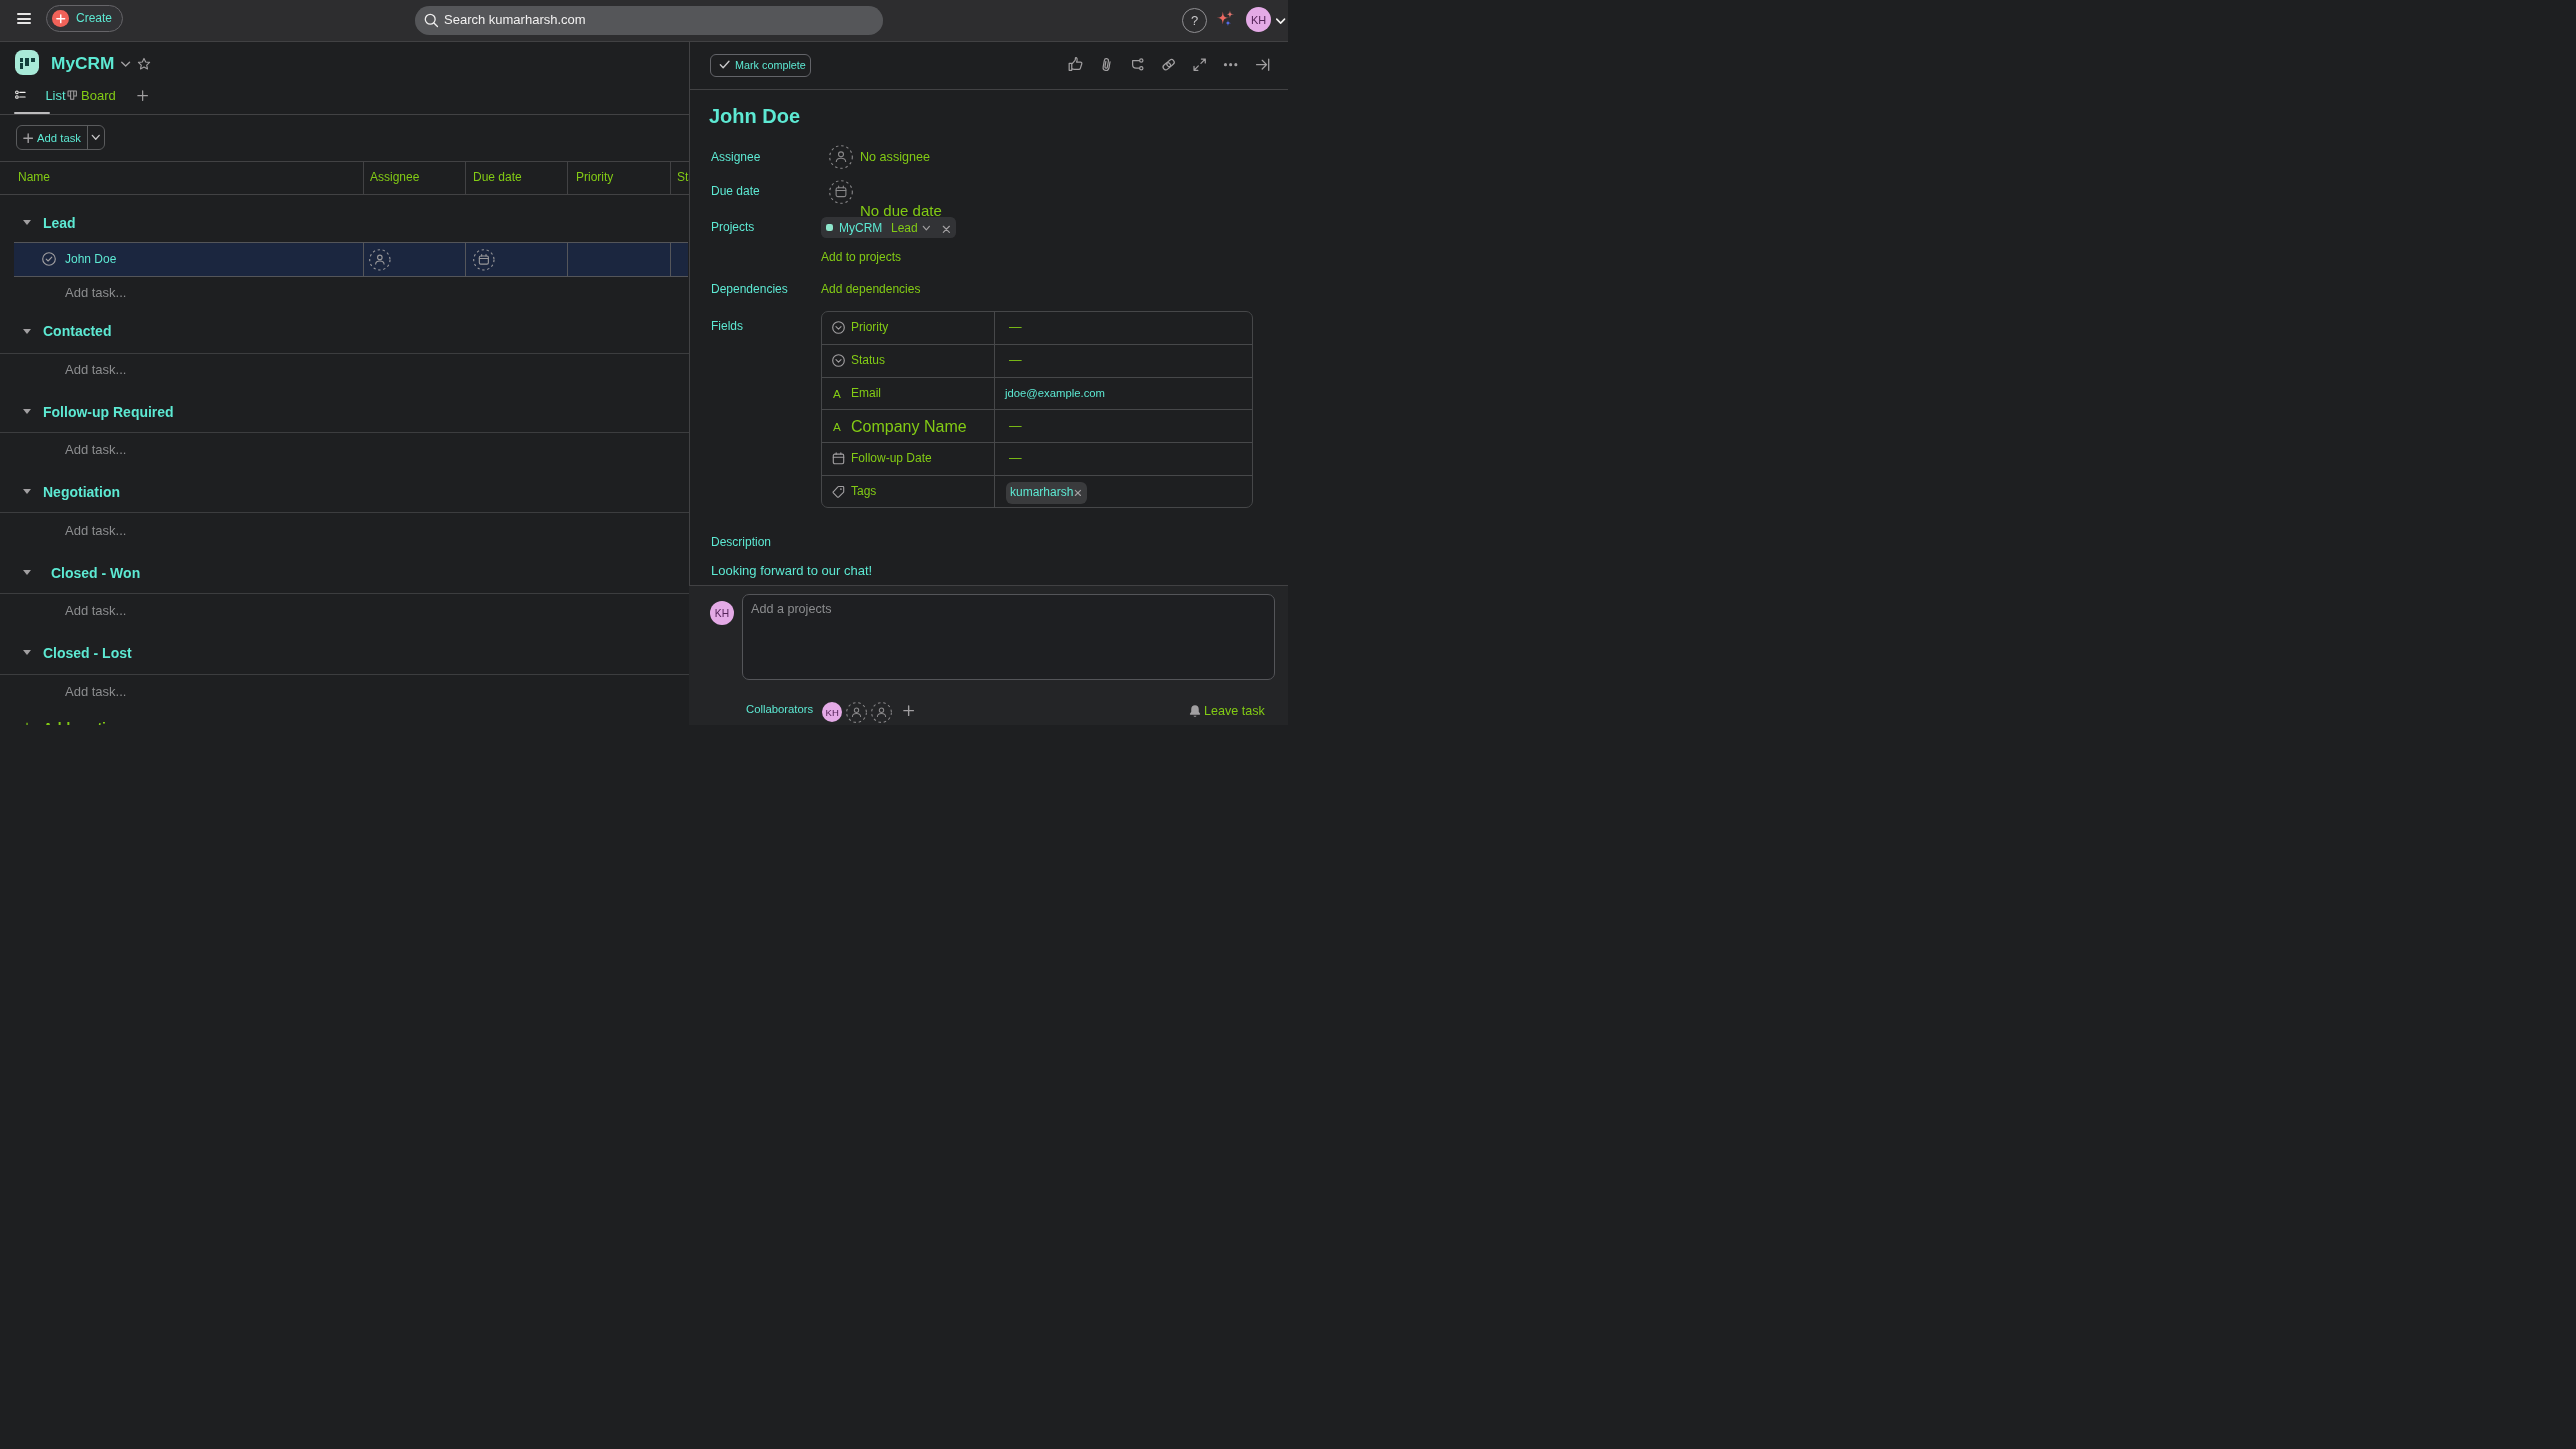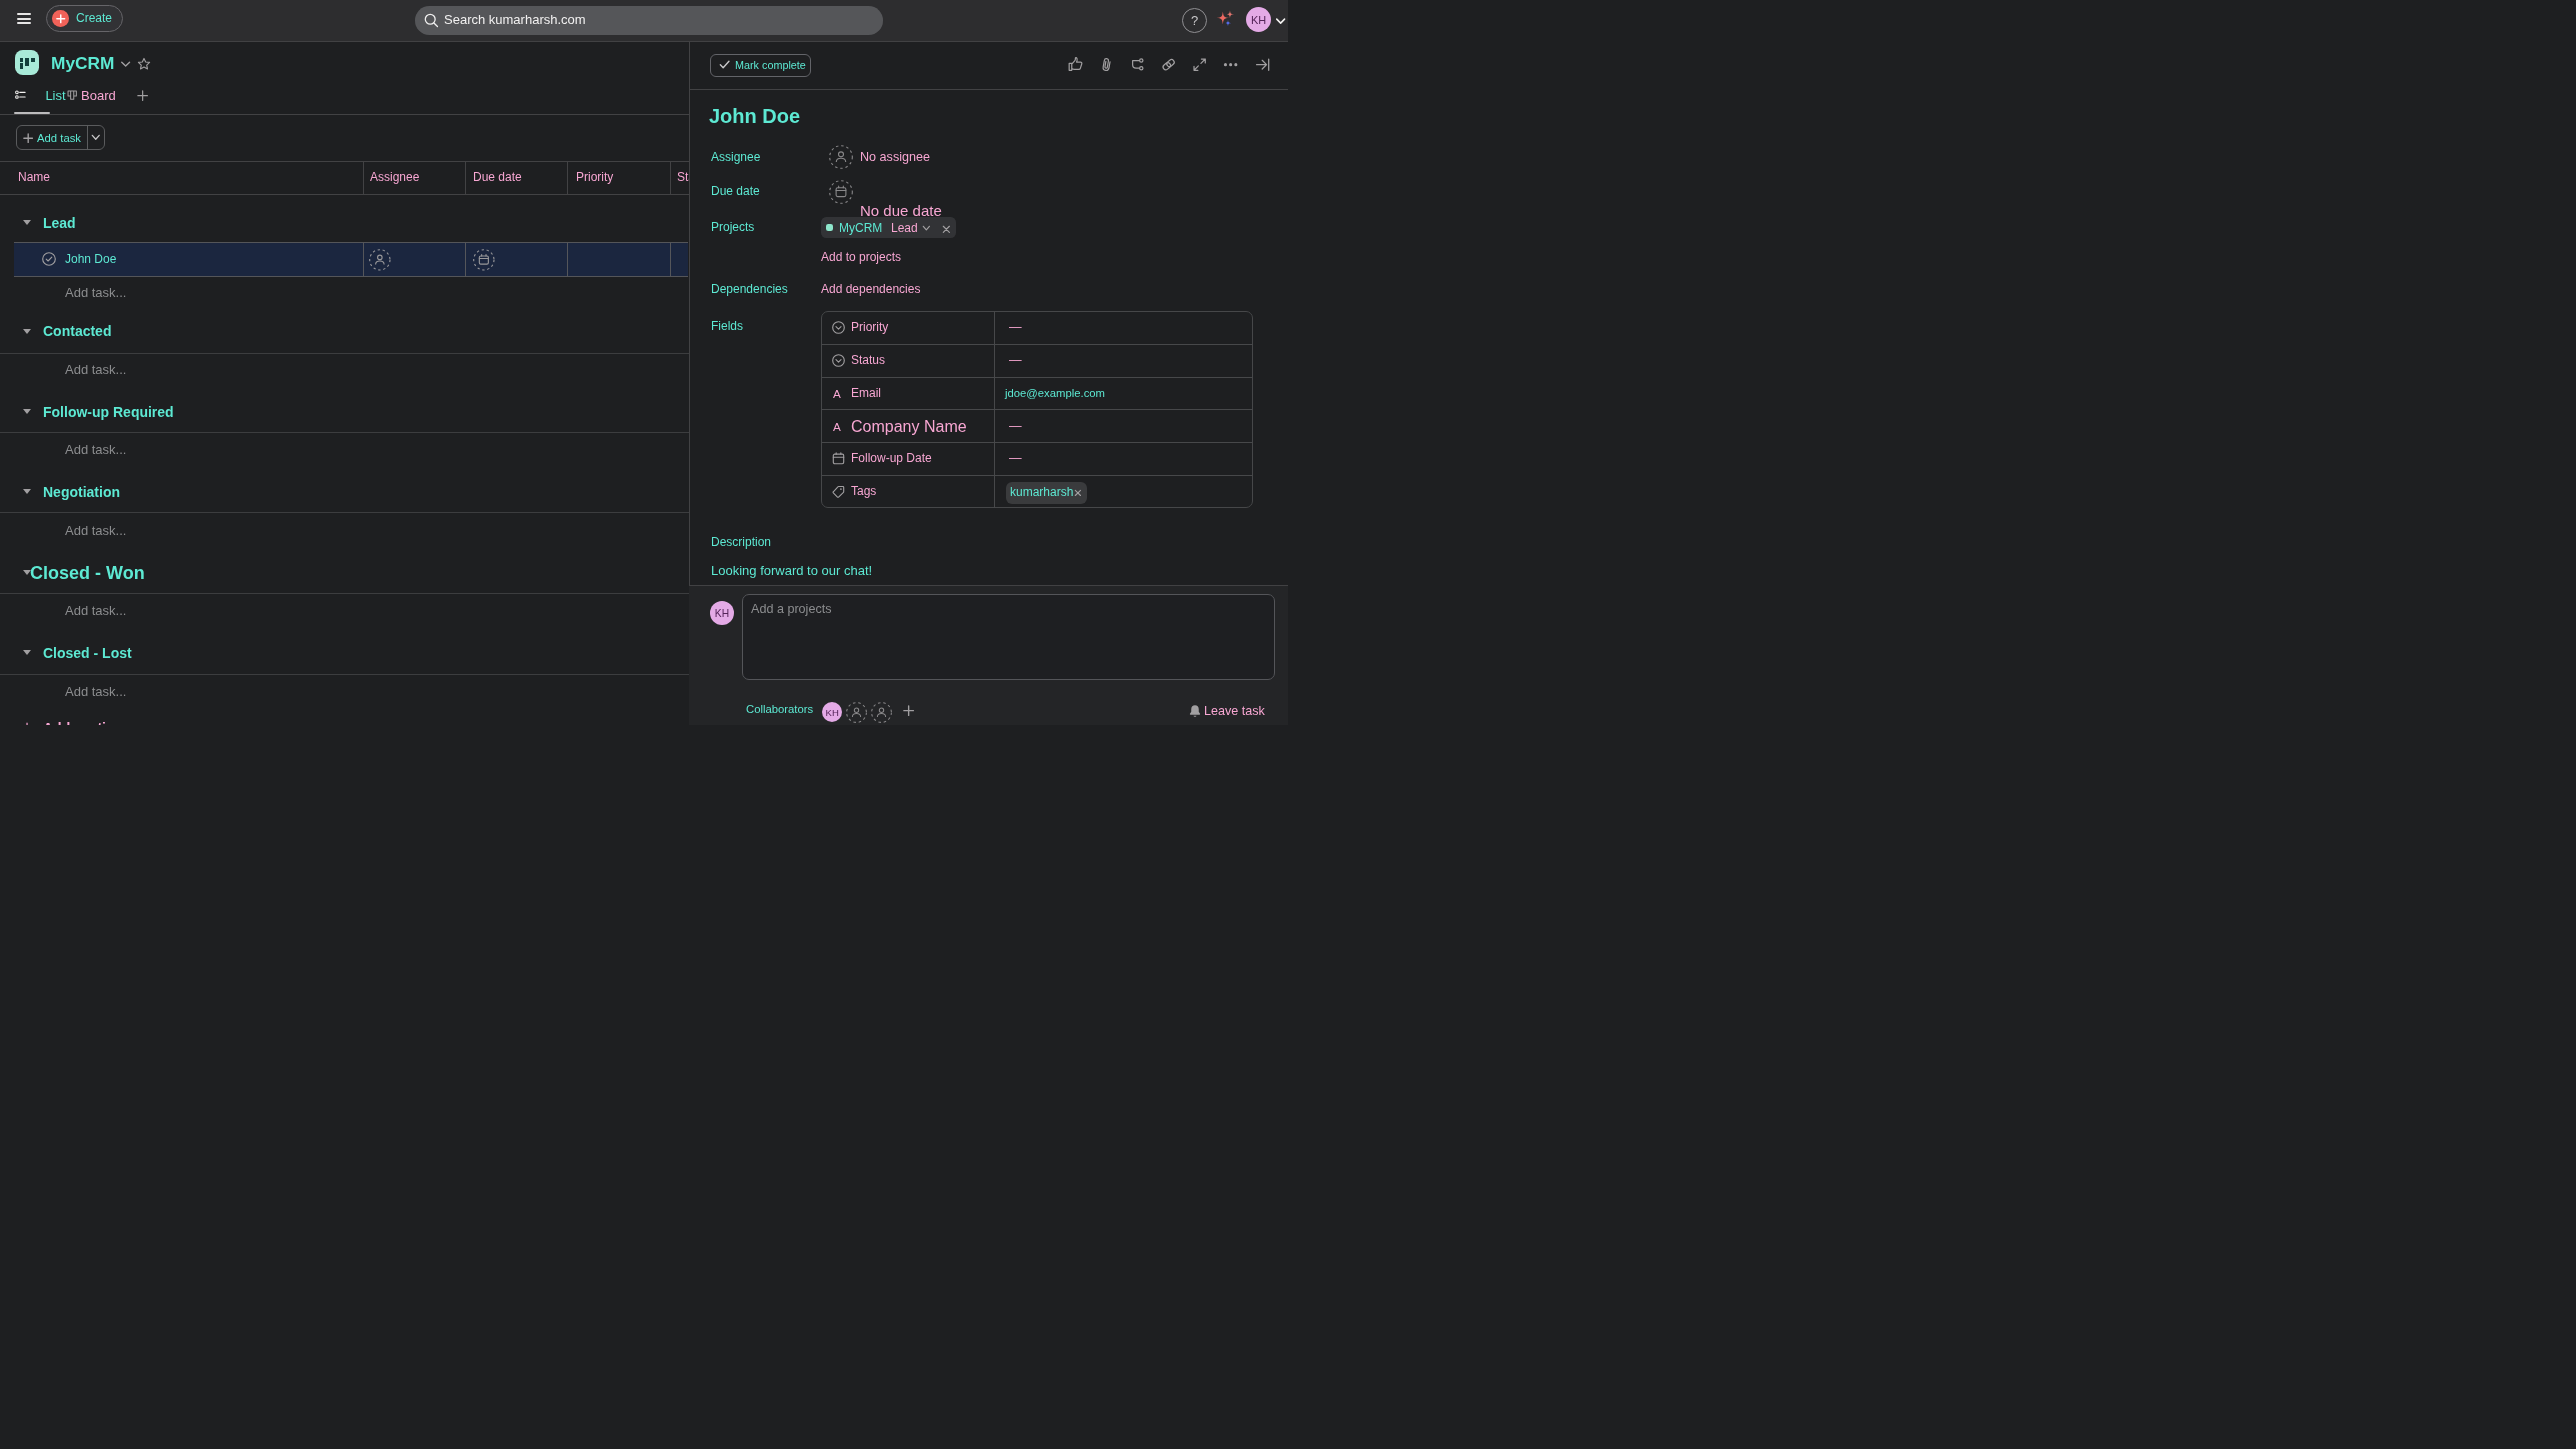--- a/index.html
+++ b/index.html
@@ -1,21 +1,21 @@
 <!DOCTYPE html>
 <html style="font-size:14px"><head>
 <meta charset="utf-8">
 <style>
   * { margin:0; padding:0; box-sizing:border-box; -webkit-font-smoothing:antialiased; }
   html,body { width:1288px; height:725px; background:#1e1f21; overflow:hidden;
     font-family:"Liberation Sans", sans-serif; }
   .abs { position:absolute; transform:translateZ(0); opacity:0.999; }
   #page { position:relative; width:1288px; height:725px; background:#1e1f21; overflow:hidden; }
   .w { color:#5eead4; }
-  .g { color:#f9a8d4; }
+  .g { color:#84cc16; }
   .dim { color:#8d8e90; }
   svg { display:block; }
 </style>
 </head>
 <body>
 <div id="page">
 
   <div class="abs" style="left:0;top:0;width:1288px;height:42px;background:#2e2e30;border-bottom:0.9px solid #424244;"></div>
 
   <div class="abs" style="left:16.5px;top:13.4px;width:14px;height:1.7px;background:#e8e7e7;border-radius:1.7px;"></div>
@@ -139,21 +139,21 @@
   <div class="abs w" style="left:43px;top:405px;font-size:14px;font-weight:700;line-height:14.7px;">Follow-up Required</div>
   <div class="abs" style="left:0;top:432px;width:689px;height:0.9px;background:#3c3d3f;"></div>
   <div class="abs dim" style="left:65px;top:443px;font-size:13px;line-height:14px;">Add task...</div>
 
   <div class="abs" style="left:23.4px;top:489px;width:0;height:0;border-left:4.8px solid transparent;border-right:4.8px solid transparent;border-top:5.6px solid #a2a0a2;"></div>
   <div class="abs w" style="left:43px;top:485px;font-size:14px;font-weight:700;line-height:14.7px;">Negotiation</div>
   <div class="abs" style="left:0;top:512px;width:689px;height:0.9px;background:#3c3d3f;"></div>
   <div class="abs dim" style="left:65px;top:524px;font-size:13px;line-height:14px;">Add task...</div>
 
   <div class="abs" style="left:23.4px;top:570px;width:0;height:0;border-left:4.8px solid transparent;border-right:4.8px solid transparent;border-top:5.6px solid #a2a0a2;"></div>
-  <div class="abs w" style="left:30px;top:566px;font-size:18px;font-weight:700;line-height:14.7px;text-align:center;">Closed - Won</div>
+  <div class="abs w" style="left:51px;top:566px;font-size:14px;font-weight:700;line-height:14.7px;text-align:center;">Closed - Won</div>
   <div class="abs" style="left:0;top:593px;width:689px;height:0.9px;background:#3c3d3f;"></div>
   <div class="abs dim" style="left:65px;top:604px;font-size:13px;line-height:14px;">Add task...</div>
 
   <div class="abs" style="left:23.4px;top:650px;width:0;height:0;border-left:4.8px solid transparent;border-right:4.8px solid transparent;border-top:5.6px solid #a2a0a2;"></div>
   <div class="abs w" style="left:43px;top:646px;font-size:14px;font-weight:700;line-height:14.7px;">Closed - Lost</div>
   <div class="abs" style="left:0;top:674px;width:689px;height:0.9px;background:#3c3d3f;"></div>
   <div class="abs dim" style="left:65px;top:685px;font-size:13px;line-height:14px;">Add task...</div>
 
   <div class="abs g" style="left:22.5px;top:718px;font-size:15.6px;line-height:17.3px;font-weight:300;">+</div>
   <div class="abs g" style="left:43px;top:721px;font-size:14px;font-weight:700;line-height:14.7px;">Add section</div>

